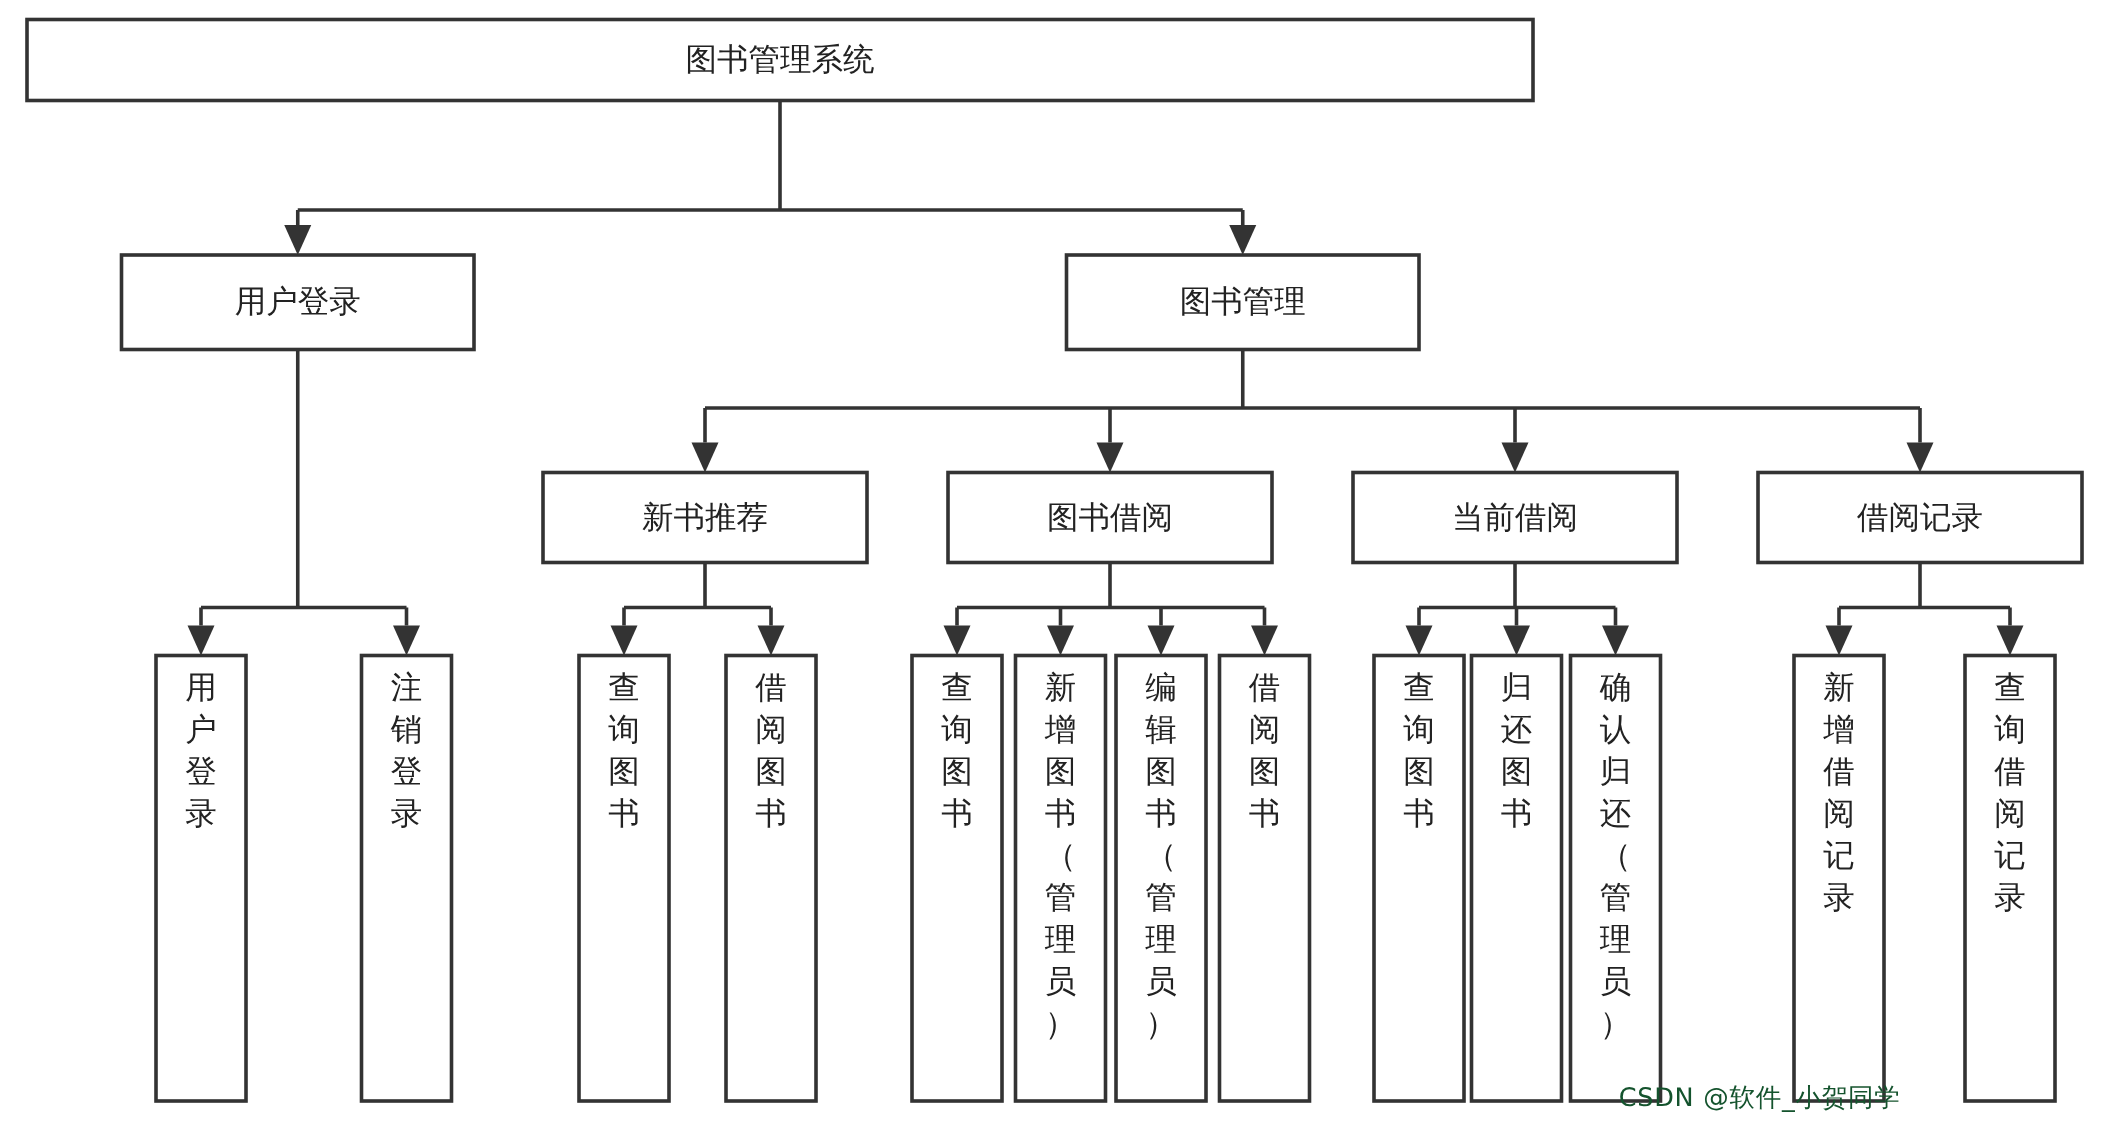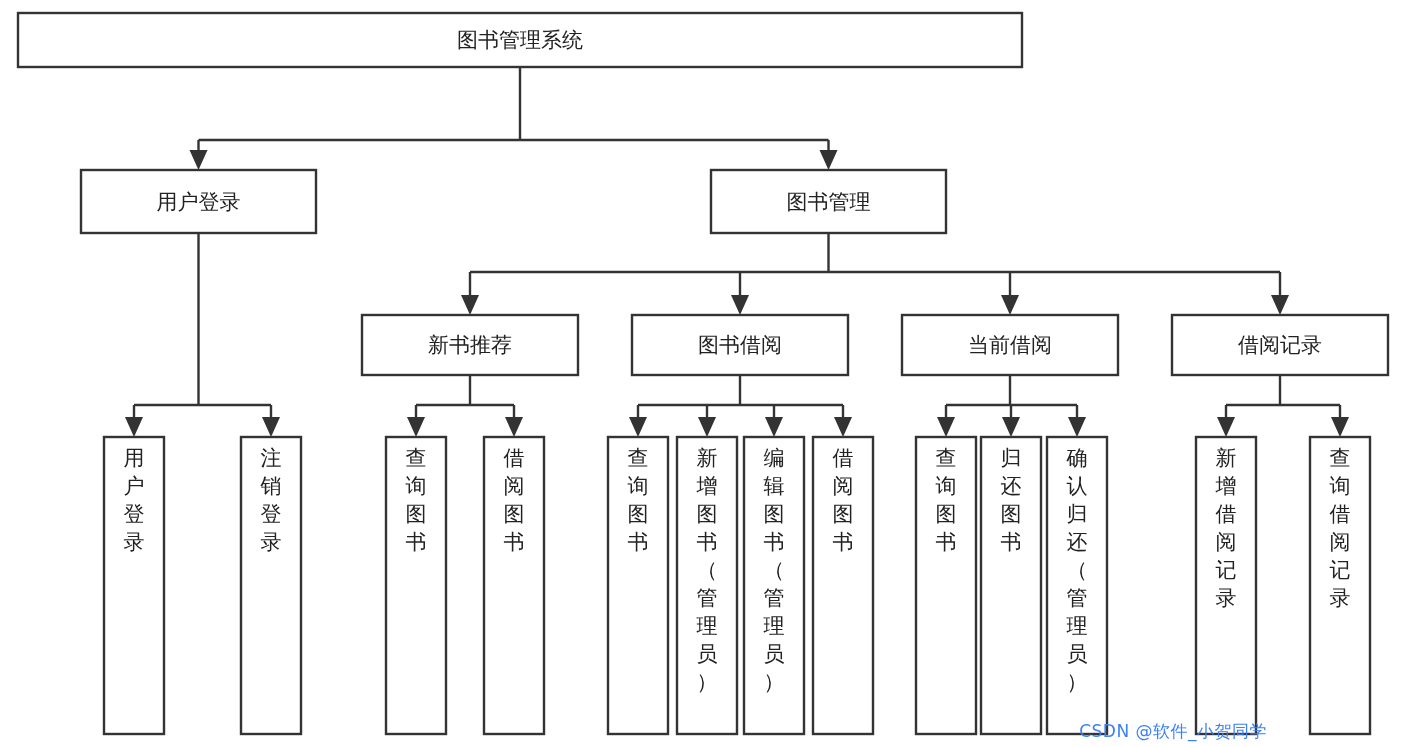--- a/index.html
+++ b/index.html
@@ -49,21 +49,21 @@
     font-size: 21px;
     fill: #222222;
     text-anchor: middle;
   }
   .watermark-text {
     position: absolute;
     right: 8px;
     bottom: 4px;
     font-family: "DejaVu Sans", "Liberation Sans", sans-serif;
     font-size: 17px;
-    color: #3b82f6;
+    color: #14532d;
     letter-spacing: 0.5px;
     white-space: nowrap;
     user-select: none;
   }
 </style>
 </head>
 <body>
 
 <div id="diagram-root">
   <svg id="diagram-svg" width="1405" height="747" viewBox="0 0 1405 747" xmlns="http://www.w3.org/2000/svg">

